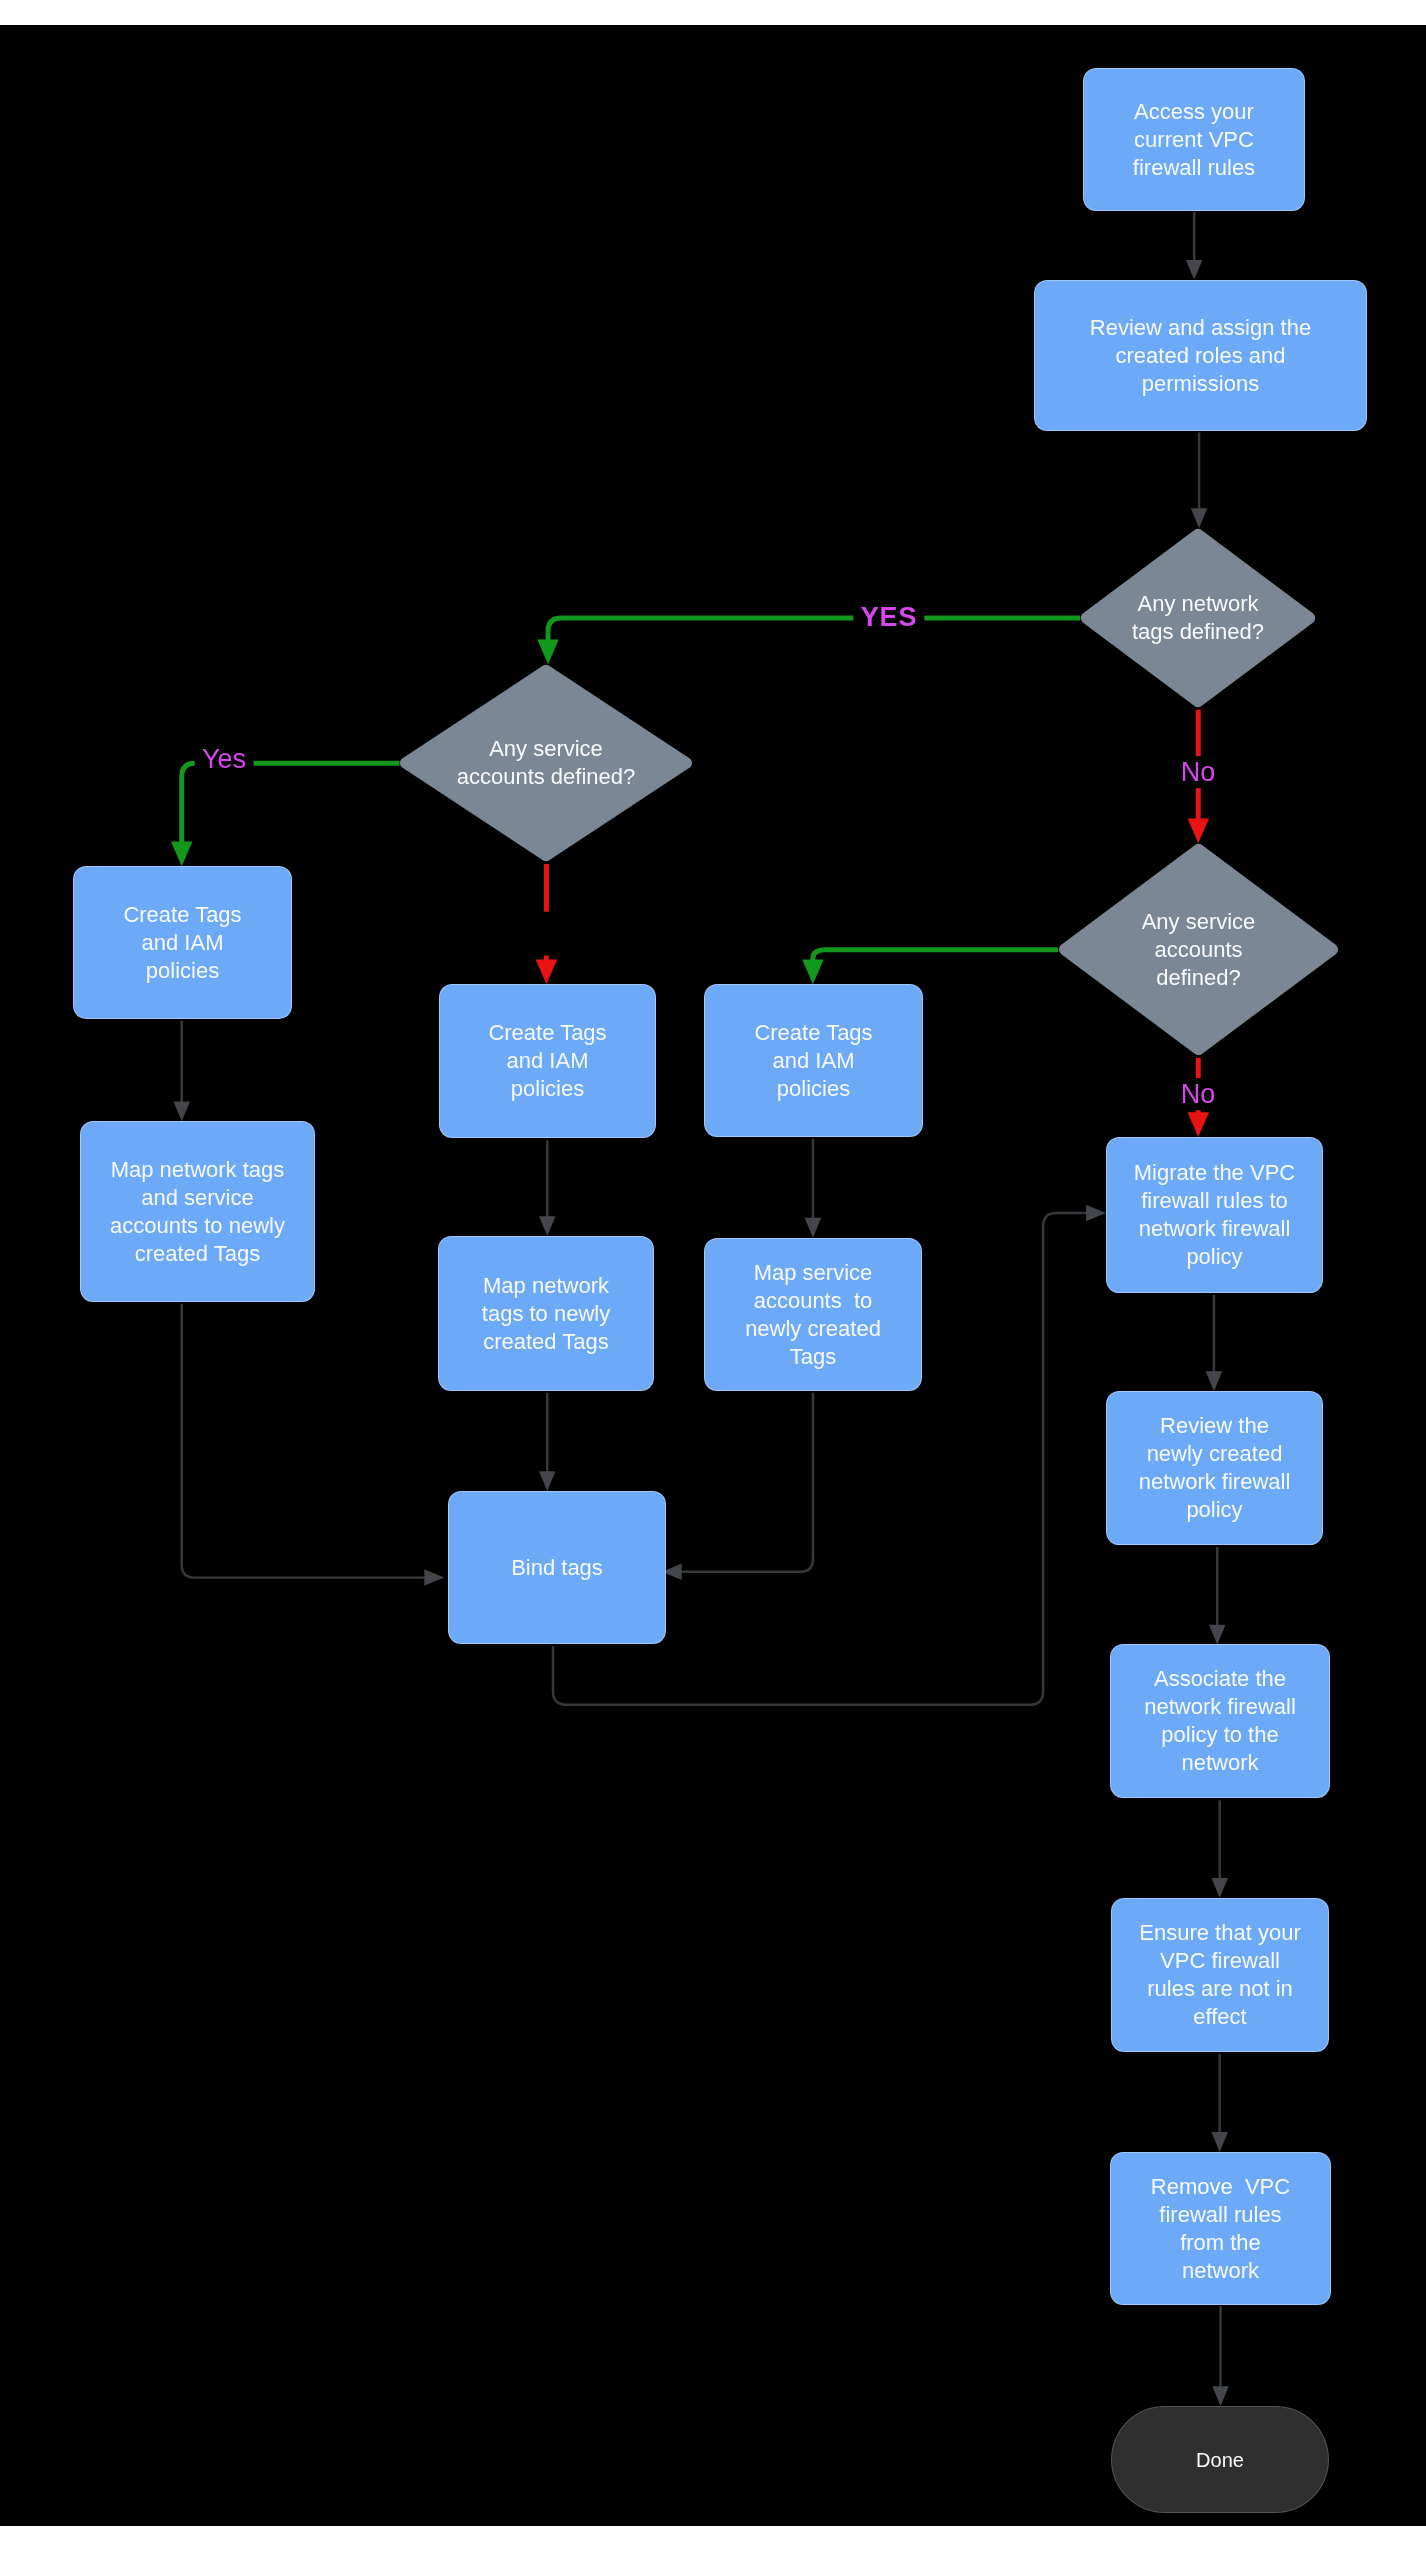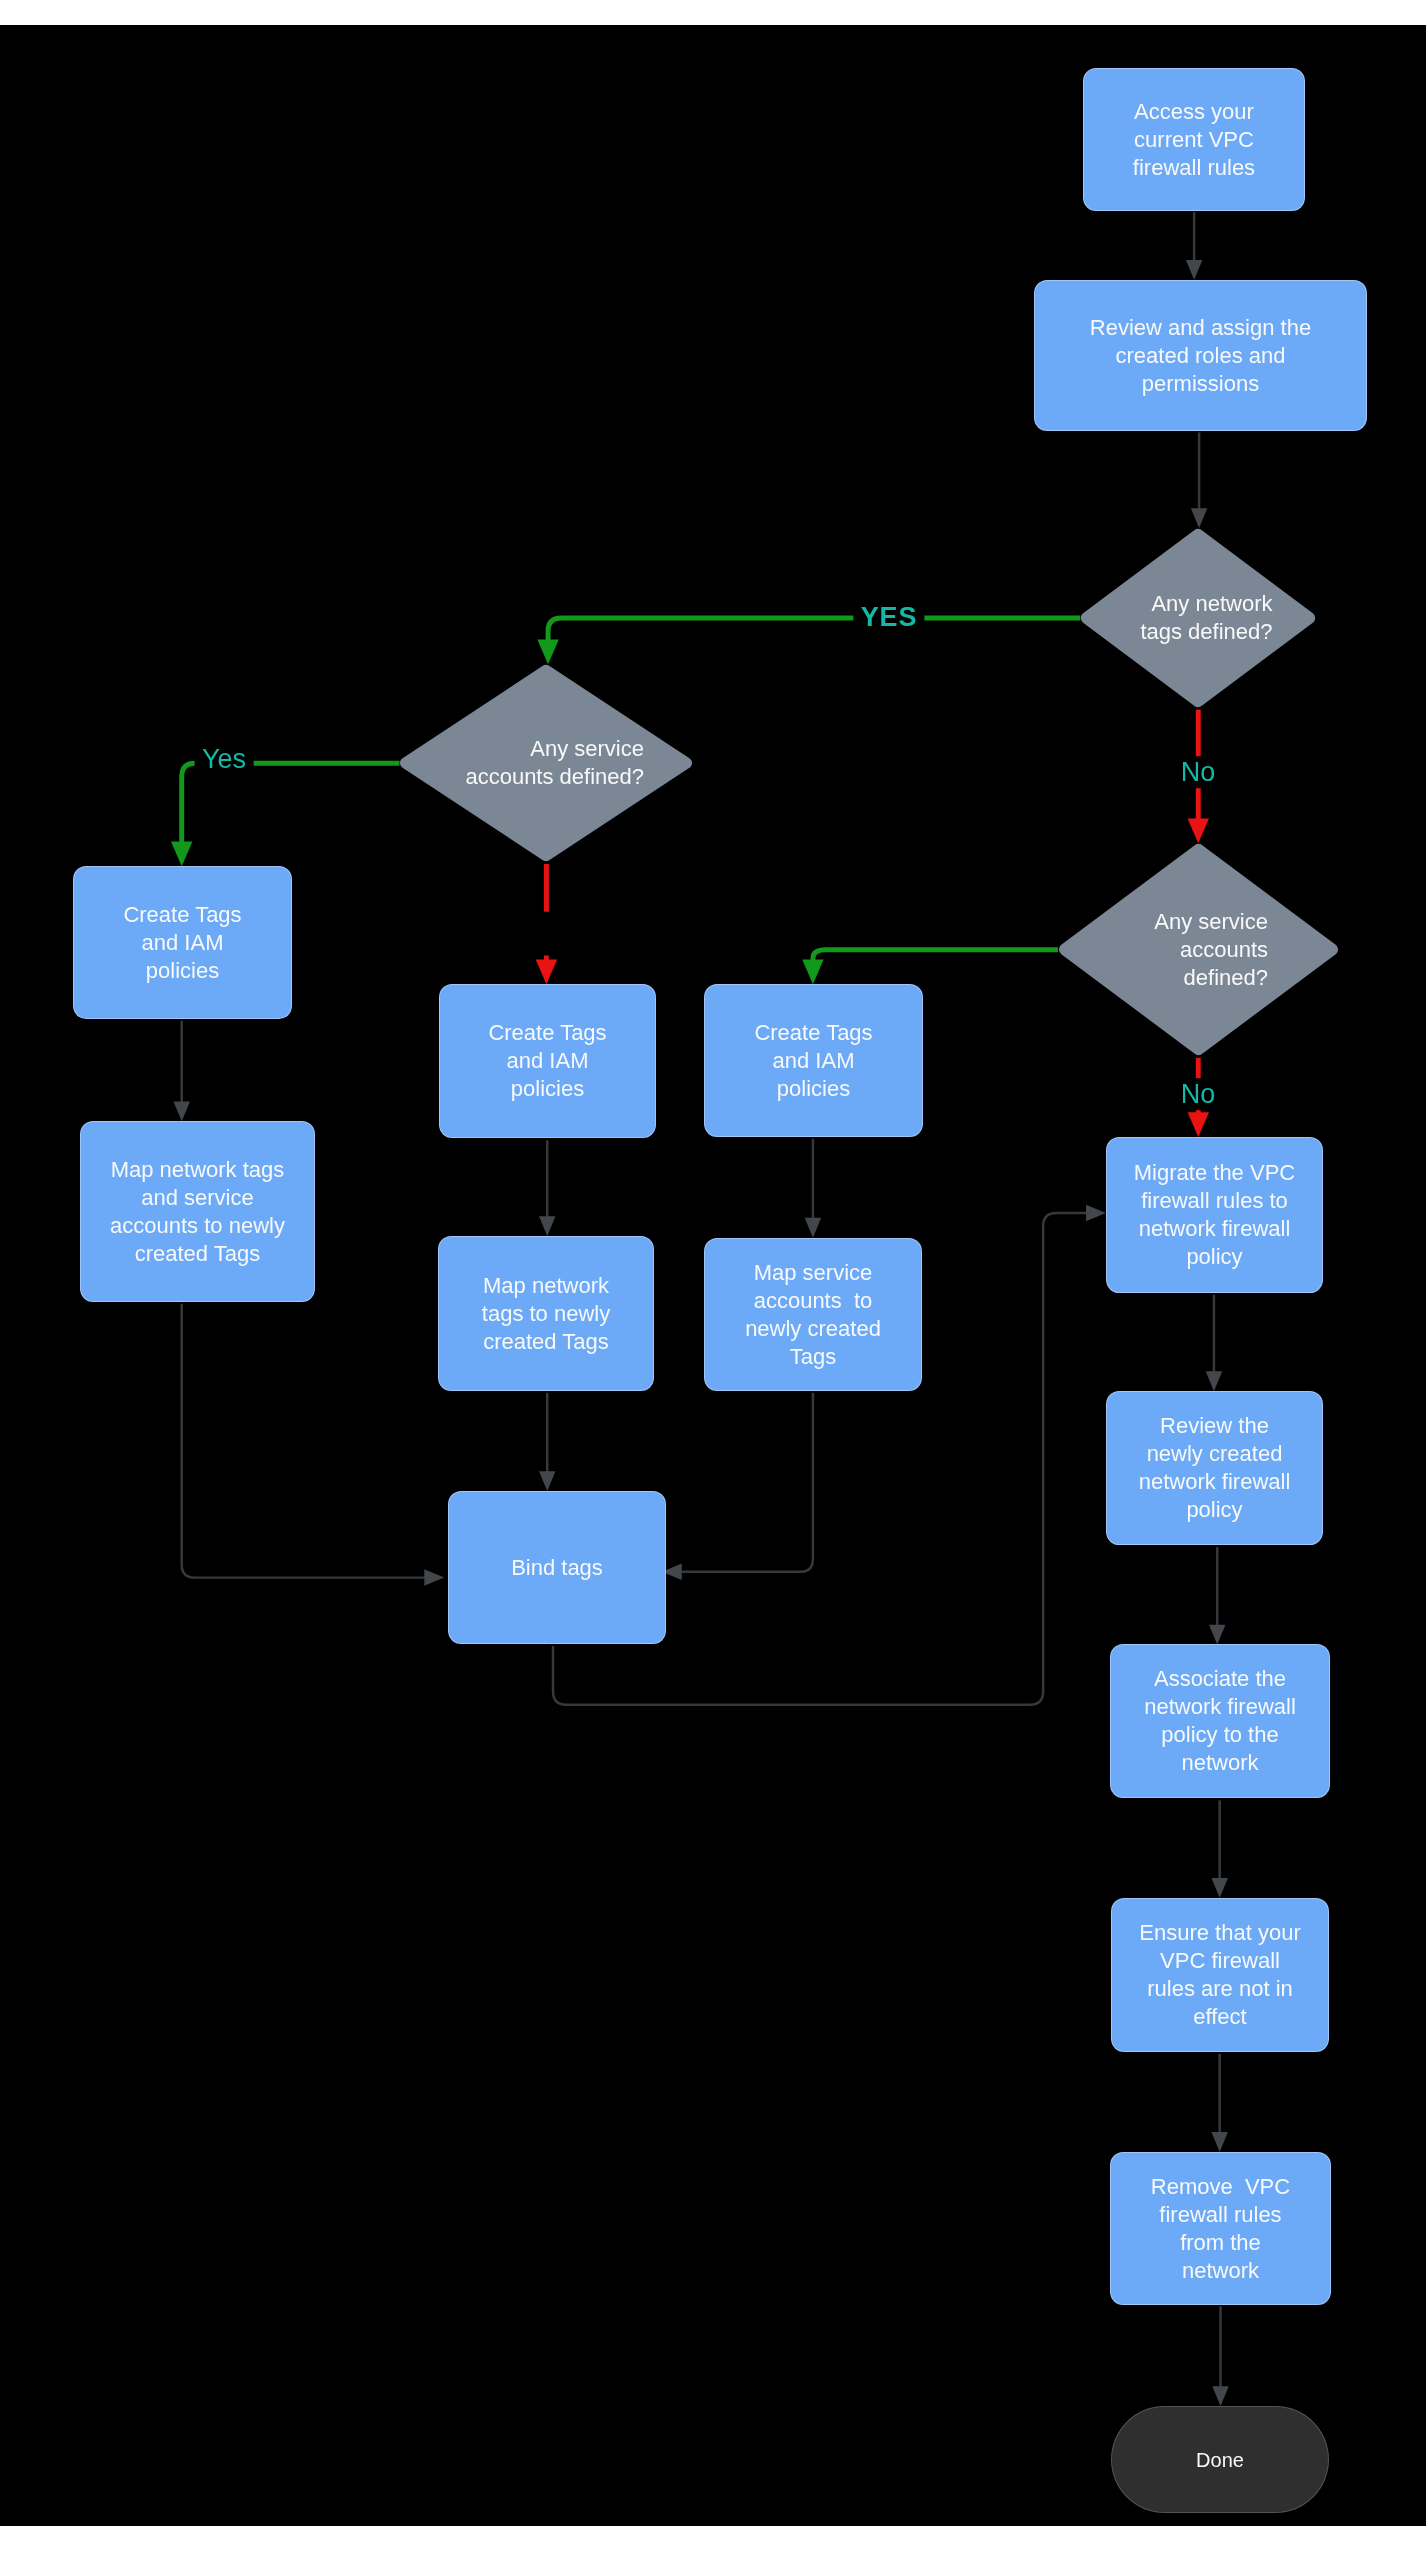--- a/index.html
+++ b/index.html
@@ -18,27 +18,27 @@
     background:#6ca9f7;border-radius:13.2px;border:1.7px solid rgba(255,255,255,0.35);
   }
   .terminator{
     background:#2f2f2f;border-radius:54px;border:1.7px solid rgba(255,255,255,0.18);
     font-size:20px;
   }
   .decision{position:absolute;z-index:2;}
   .decision svg{position:absolute;left:0;top:0;}
   .decision .dtext{
     position:absolute;left:0;top:0;width:100%;height:100%;z-index:2;
-    display:flex;align-items:center;justify-content:center;text-align:right;
+    display:flex;align-items:center;justify-content:center;text-align:center;
     color:#f8f9fa;font-size:22px;line-height:28px;
   }
   .dtext span{display:inline-block;}
   .edge-label{
     position:absolute;z-index:3;transform:translate(-50%,-50%);
-    background:#000;color:#14b8a6;font-size:27px;line-height:30px;
+    background:#000;color:#d946ef;font-size:27px;line-height:30px;
     padding:0.8px 7.4px;white-space:nowrap;
   }
   .edge-label.caps{font-weight:700;letter-spacing:0.8px;}
 </style>
 </head>
 <body>
 
 <div id="canvas">
 
   <div class="margin-bar" style="top:0;height:25px;"></div>

